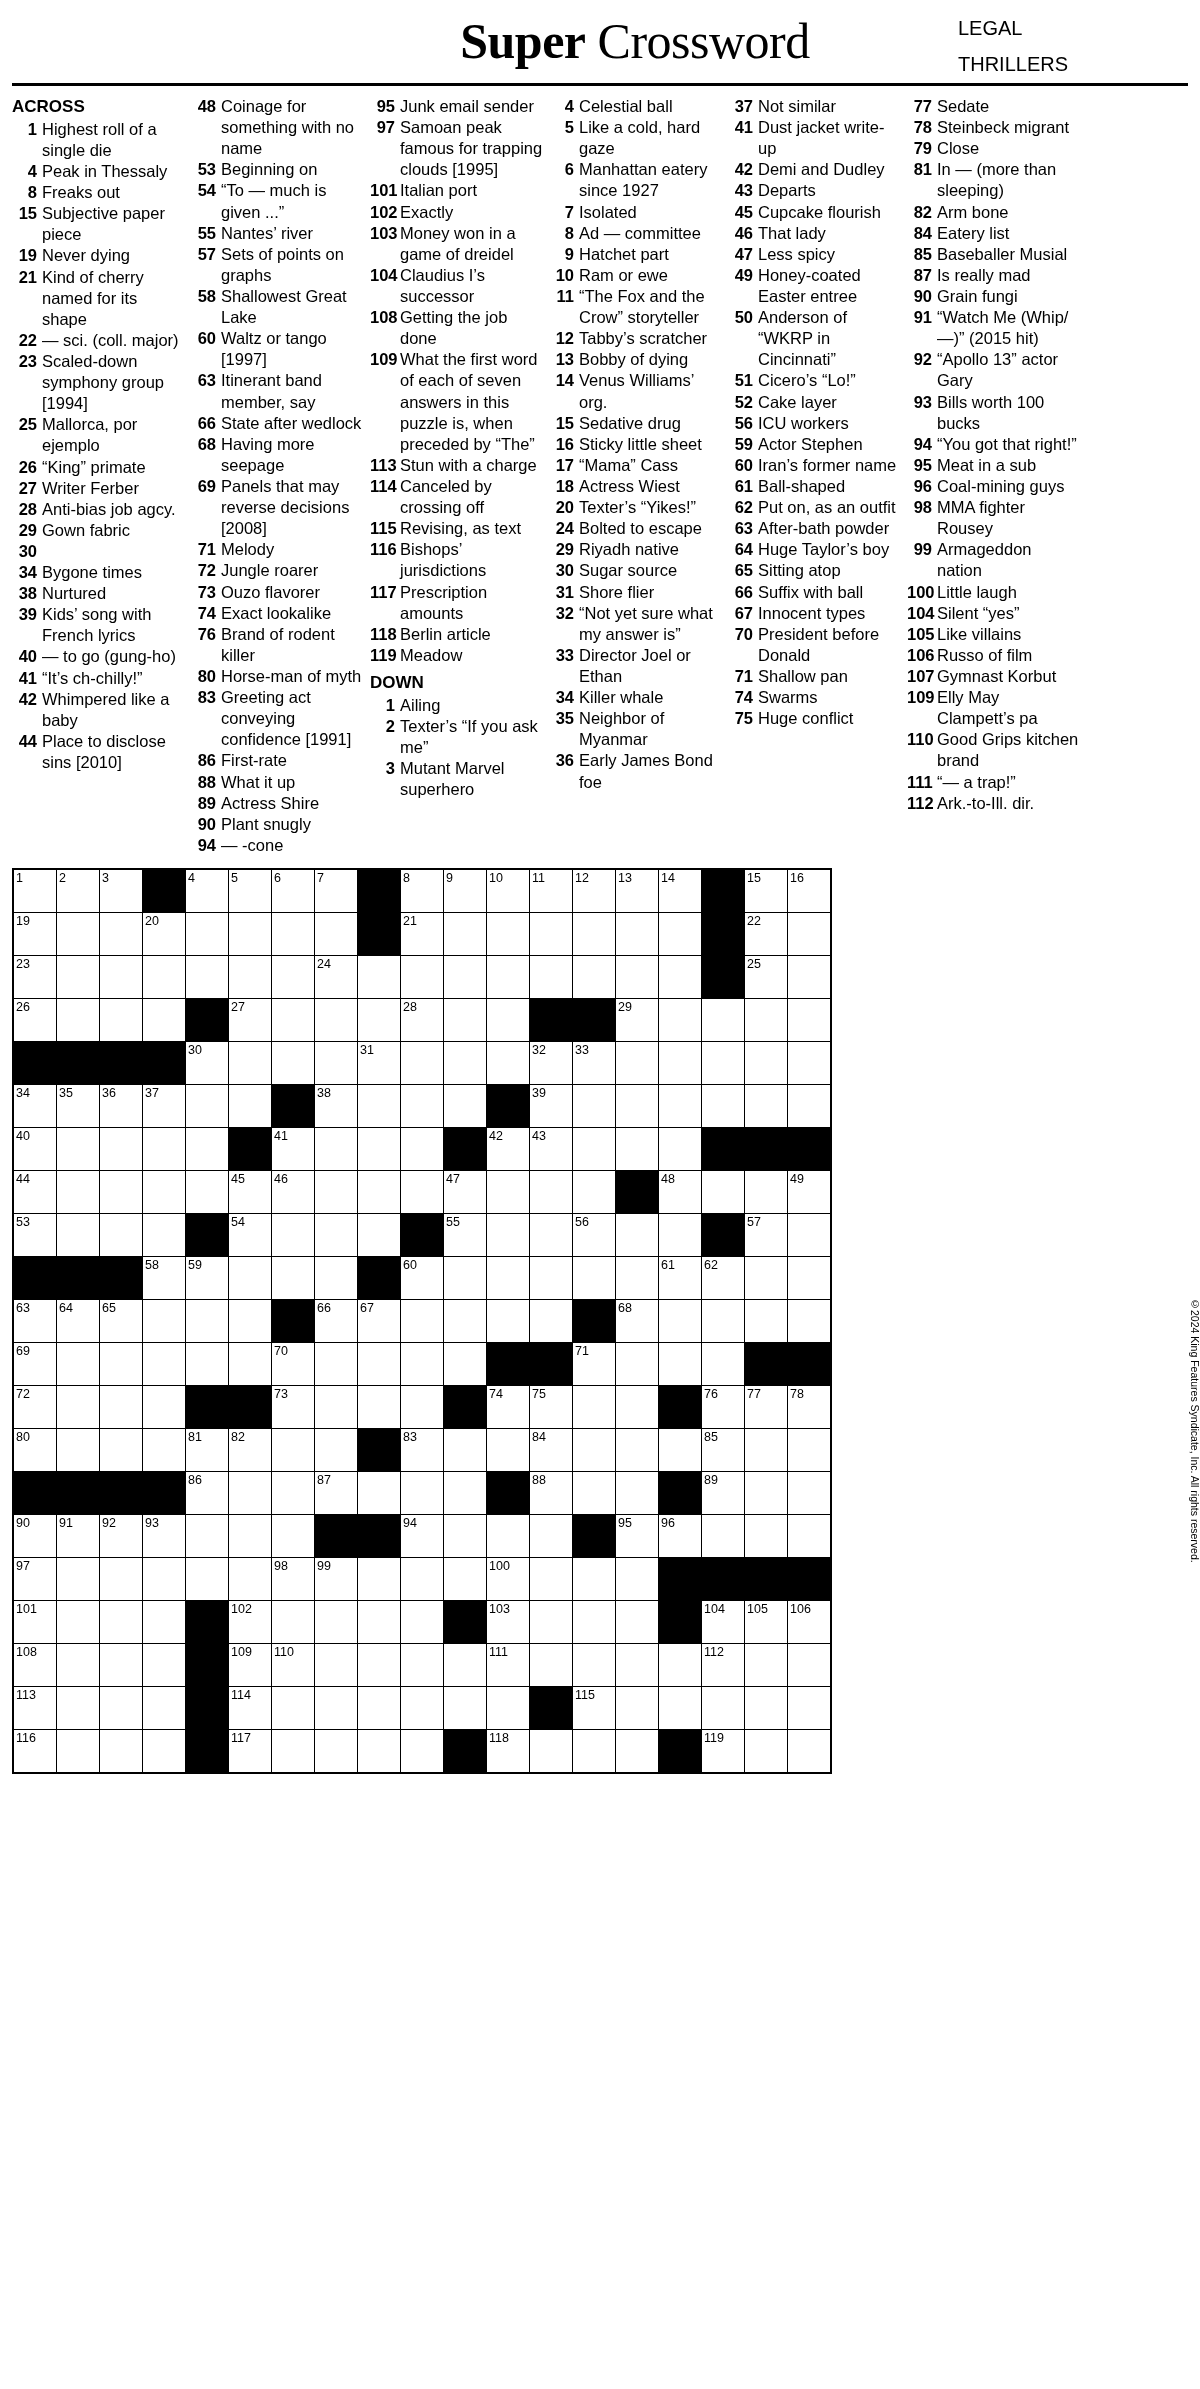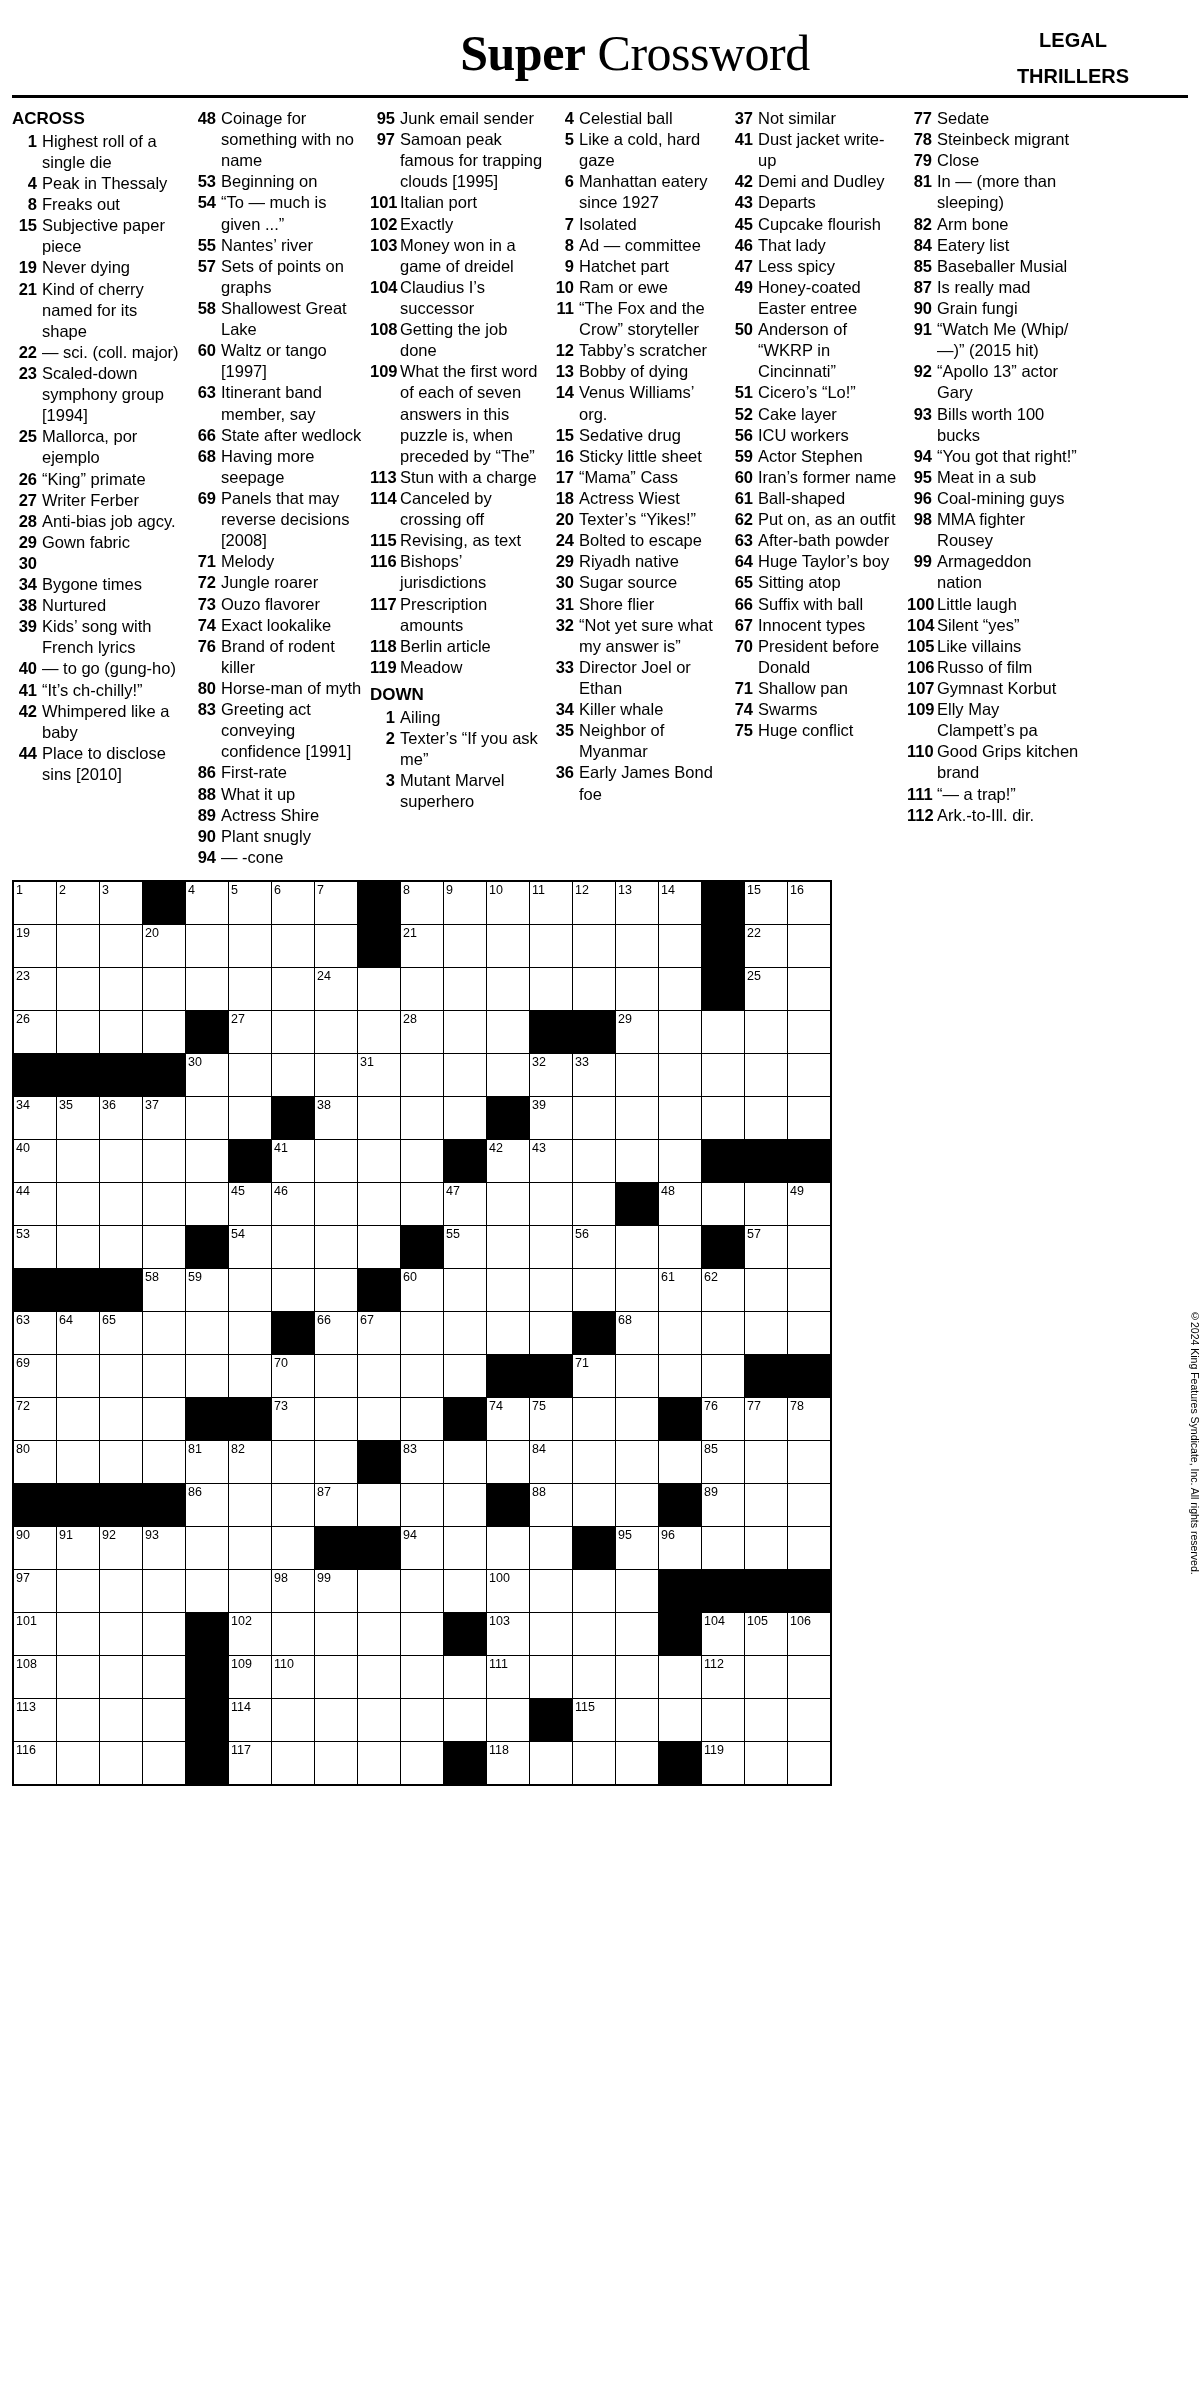--- a/index.html
+++ b/index.html
@@ -1,25 +1,25 @@
 <!DOCTYPE html>
 <html><head>
 <meta charset="utf-8">
 <style>
   html,body{margin:0;padding:0;background:#fff;}
   body{width:1200px;font-family:"Liberation Sans",sans-serif;color:#000;}
-  .page{width:1200px;box-sizing:border-box;padding:26px 12px 10px 12px;position:relative;}
+  .page{width:1200px;box-sizing:border-box;padding:14px 12px 10px 12px;position:relative;}
 
   
   .masthead{display:flex;align-items:flex-start;justify-content:space-between;padding:2px 0 6px 0;}
   .mast-left{width:300px;}
   .mast-title{flex:1;text-align:center;font-family:"Liberation Serif",serif;font-size:50px;line-height:1;letter-spacing:-0.5px;white-space:nowrap;}
   .mast-title .bold{font-weight:bold;}
   .mast-title .light{font-weight:normal;}
-  .mast-right{width:230px;text-align:center;font-weight:bold;font-size:20px;line-height:1.05;padding-top:2px;}
+  .mast-right{width:230px;text-align:left;font-weight:normal;font-size:20px;line-height:1.05;padding-top:2px;}
   .mast-right .l2{letter-spacing:0px;margin-top:15px;}
   .rule{height:3px;background:#000;margin:2px 0 10px 0;}
 
   
   .clues{display:flex;gap:6px;font-size:16.5px;line-height:1.28;}
   .col{width:173px;}
   .secthead{font-weight:bold;font-size:17px;margin:0 0 1px 0;}
   .clue{display:flex;margin-bottom:0px;}
   .num{font-weight:bold;width:30px;text-align:right;flex:0 0 30px;padding-right:5px;box-sizing:border-box;}
   .txt{flex:1;}

